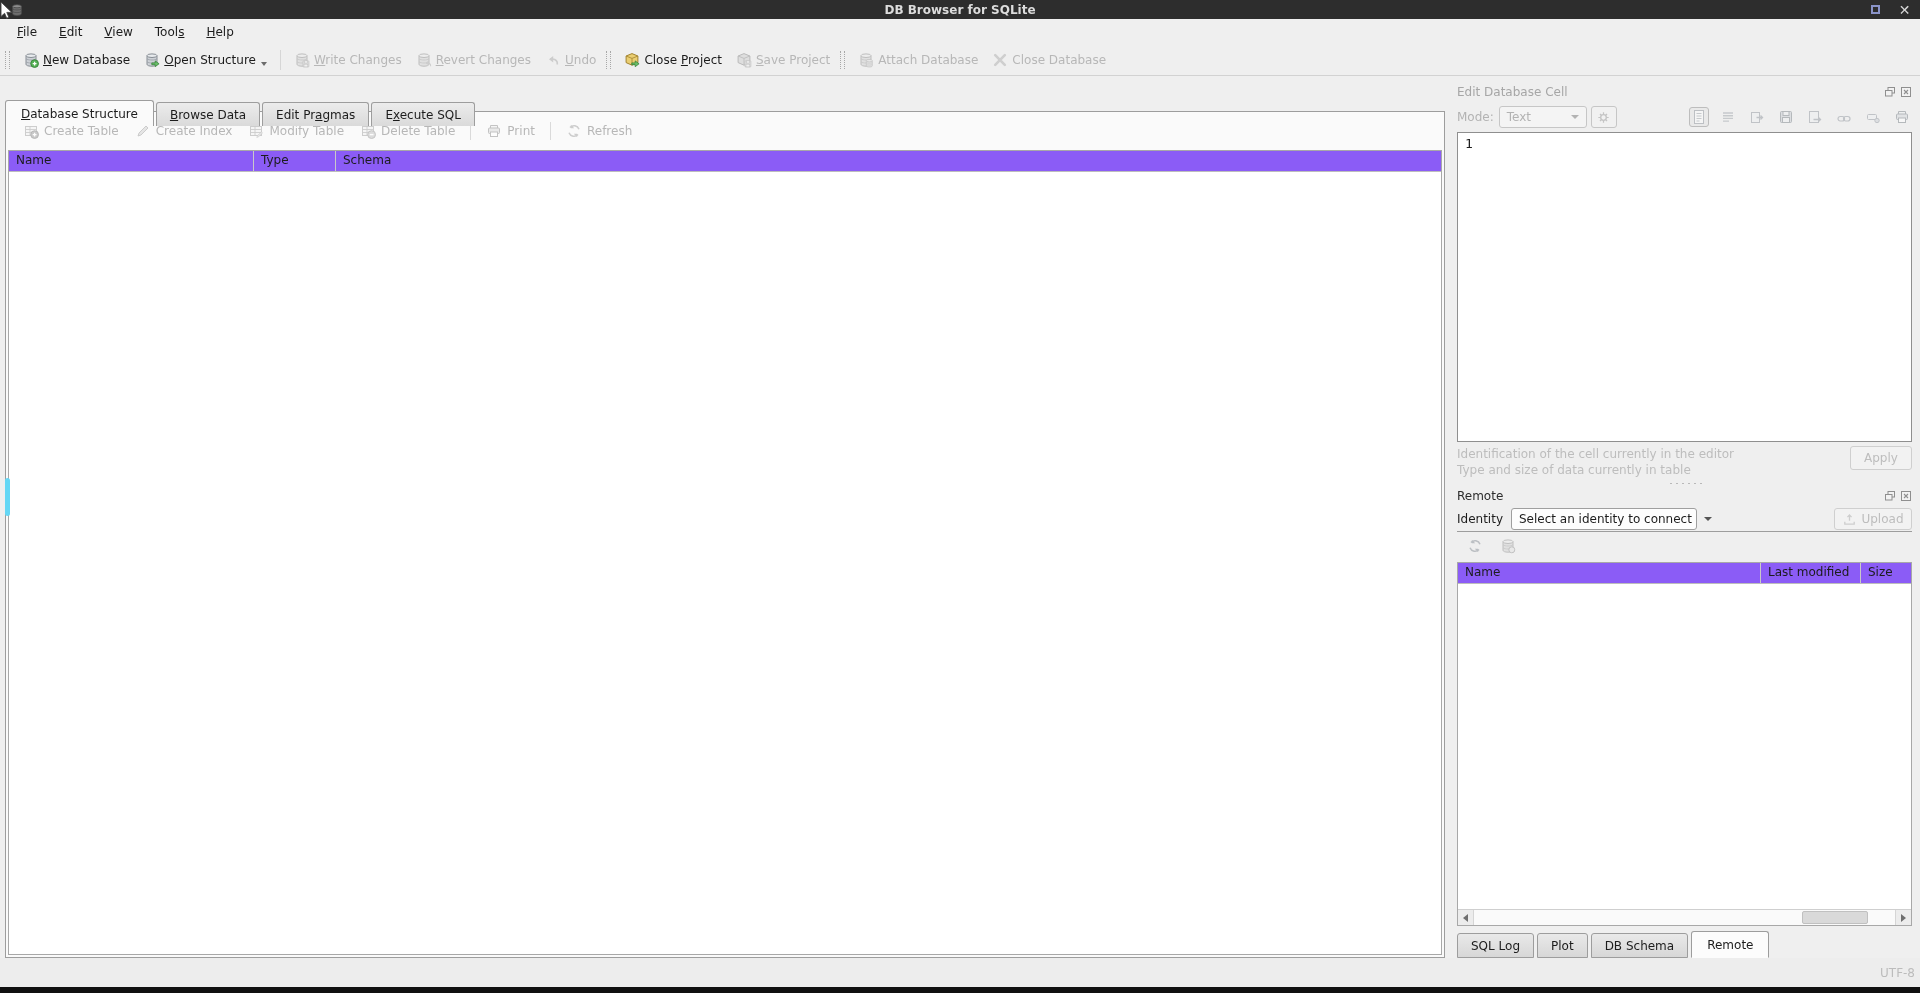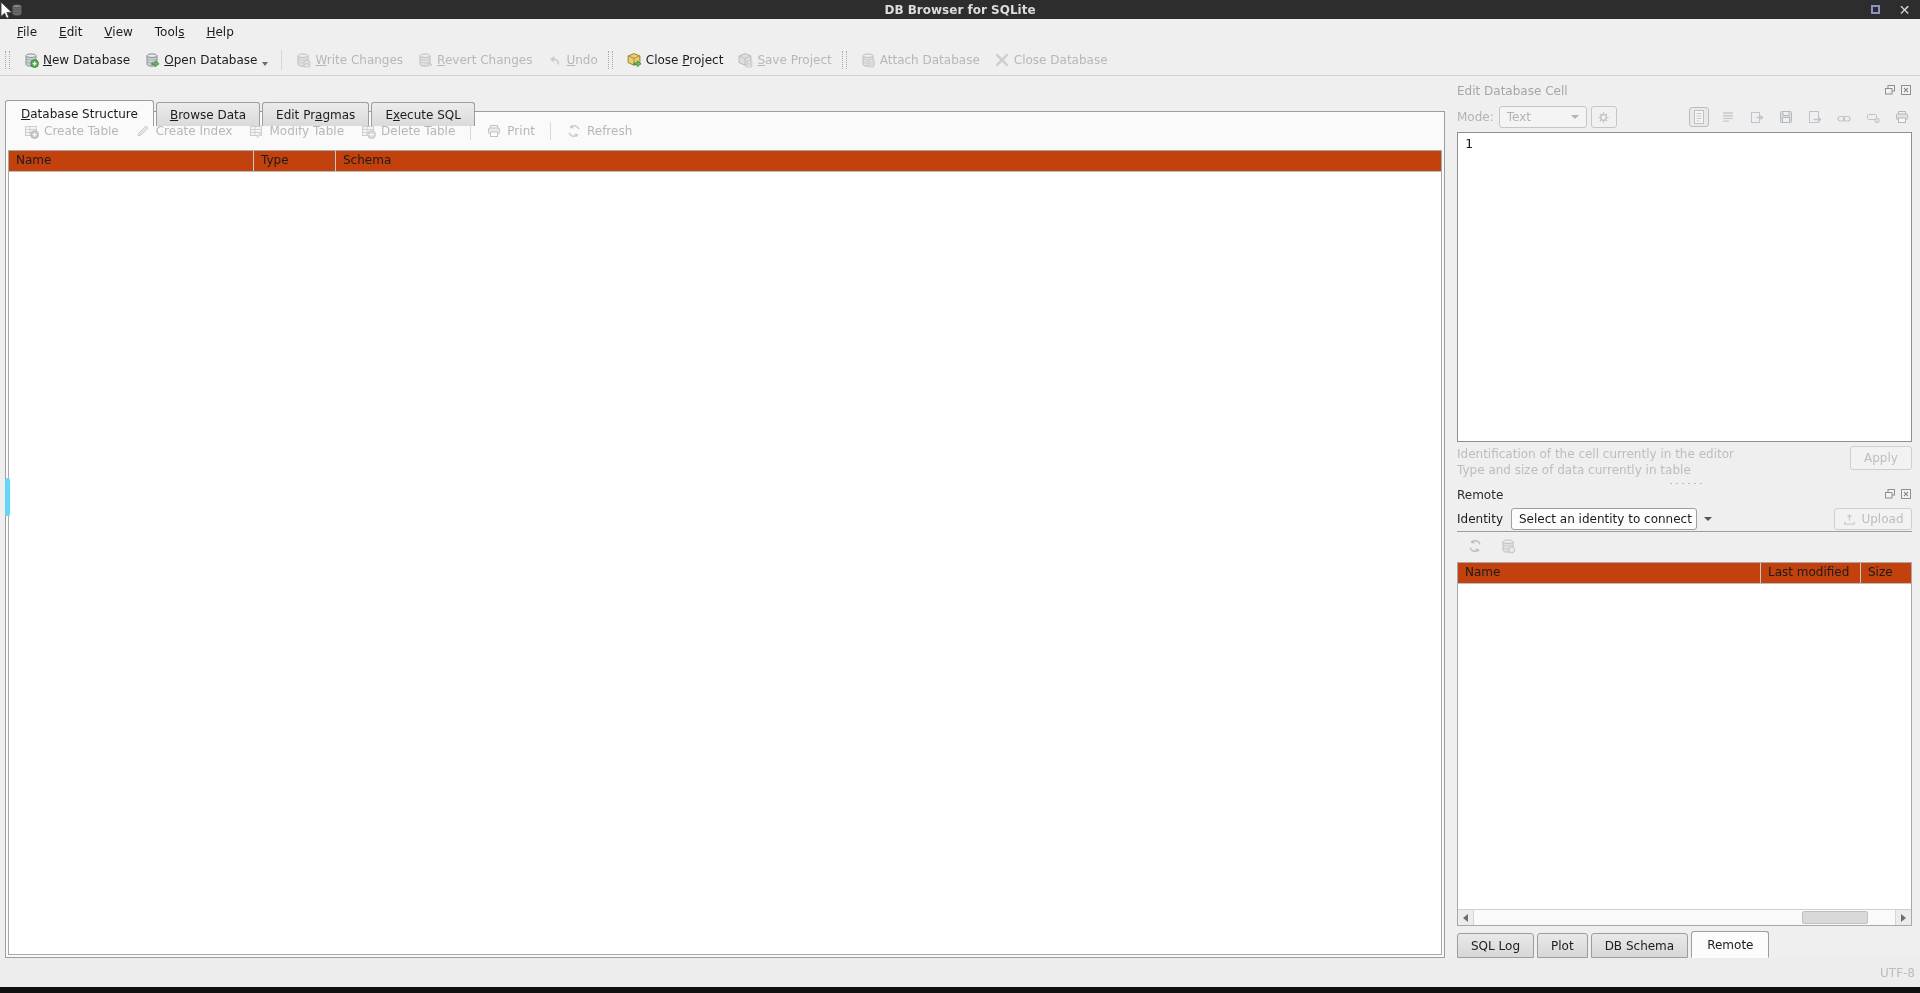--- a/index.html
+++ b/index.html
@@ -37,27 +37,27 @@
   .tabbar{display:flex;align-items:flex-end;height:27px;padding-left:5px;flex:none;}
   .tab{padding:5px 13px 4px;border:1px solid #9d9d9d;border-bottom:none;background:linear-gradient(#ececec,#dadada);
     margin-right:2px;border-radius:3px 3px 0 0;position:relative;top:15px;white-space:nowrap;}
   .tab.active{background:#fafafa;padding:6px 15px 5px;z-index:2;}
   .tabpage{flex:1;border:1px solid #9d9d9d;background:#fafafa;margin:0 4px 0 5px;display:flex;flex-direction:column;min-height:0;}
   .subtoolbar{height:38px;display:flex;align-items:center;padding:0 9px;color:#b7b7b7;flex:none;}
   .st-btn{display:flex;align-items:center;gap:5px;padding:3px 8px;white-space:nowrap;}
   .st-btn svg{filter:grayscale(1) opacity(.5);}
   .st-sep{width:1px;height:18px;background:#dadada;margin:0 7px;}
   .main-table{flex:1;margin:0 2px 2px 2px;border:1px solid #a8a8a8;background:#fff;display:flex;flex-direction:column;min-height:0;}
-  .th-row{display:flex;height:20px;background:#c2410c;border-bottom:1px solid #bdbdbd;flex:none;}
+  .th-row{display:flex;height:20px;background:#8b5cf6;border-bottom:1px solid #bdbdbd;flex:none;}
   .th{padding:2px 7px;border-right:1px solid #c9c9c9;box-sizing:border-box;white-space:nowrap;overflow:hidden;}
   .tbody{flex:1;background:#fff;}
 
   
   .right{flex:1;display:flex;flex-direction:column;padding:8px 8px 0 8px;box-sizing:border-box;min-height:0;background:#efefef;}
-  .dock-title-row{display:flex;height:15px;flex:none;}
+  .dock-title-row{display:flex;align-items:center;height:15px;flex:none;}
   .dock-title{color:#a6a6a6;}
   .dock-title.dark{color:#2c2c2c;}
   .dock-btns{margin-left:auto;display:flex;gap:4px;}
   .mode-row{display:flex;align-items:center;margin-top:6px;height:24px;flex:none;color:#b3b3b3;}
   .combo{height:22px;border:1px solid #c6c6c6;background:#f4f4f4;border-radius:3px;display:flex;align-items:center;
     padding:0 7px;gap:12px;box-sizing:border-box;white-space:nowrap;}
   .combo .arrow{width:0;height:0;border-left:4px solid transparent;border-right:4px solid transparent;border-top:4px solid #b3b3b3;}
   .combo.enabled{background:#fdfdfd;border-color:#9f9f9f;color:#1c1c1c;}
   .combo.enabled .arrow{border-top-color:#555;}
   .sq-btn{width:26px;height:22px;border:1px solid #c6c6c6;border-radius:3px;background:#f1f1f1;display:flex;align-items:center;justify-content:center;margin-left:4px;box-sizing:border-box;}
@@ -239,21 +239,21 @@
           <use href="#i-cyl"></use>
           <use href="#i-plus"></use>
         </svg>
       <span class="label"><span></span><span class="u">N</span><span>ew Database</span></span>
     </span>
     <span class="tb-btn">
       <svg width="16" height="16">
           <use href="#i-cyl"></use>
           <use href="#i-garrow"></use>
         </svg>
-      <span class="label"><span></span><span class="u">O</span><span>pen Database</span></span>
+      <span class="label"><span></span><span class="u">O</span><span>pen Structure</span></span>
       <span class="dd-arrow"></span>
     </span>
     <span class="tb-sep"></span>
     <span class="tb-btn disabled">
       <svg width="16" height="16">
           <use href="#i-cyl"></use>
           <g transform="translate(7.5,7.5) scale(.55)">
             <use href="#i-floppy"></use>
           </g>
         </svg>

